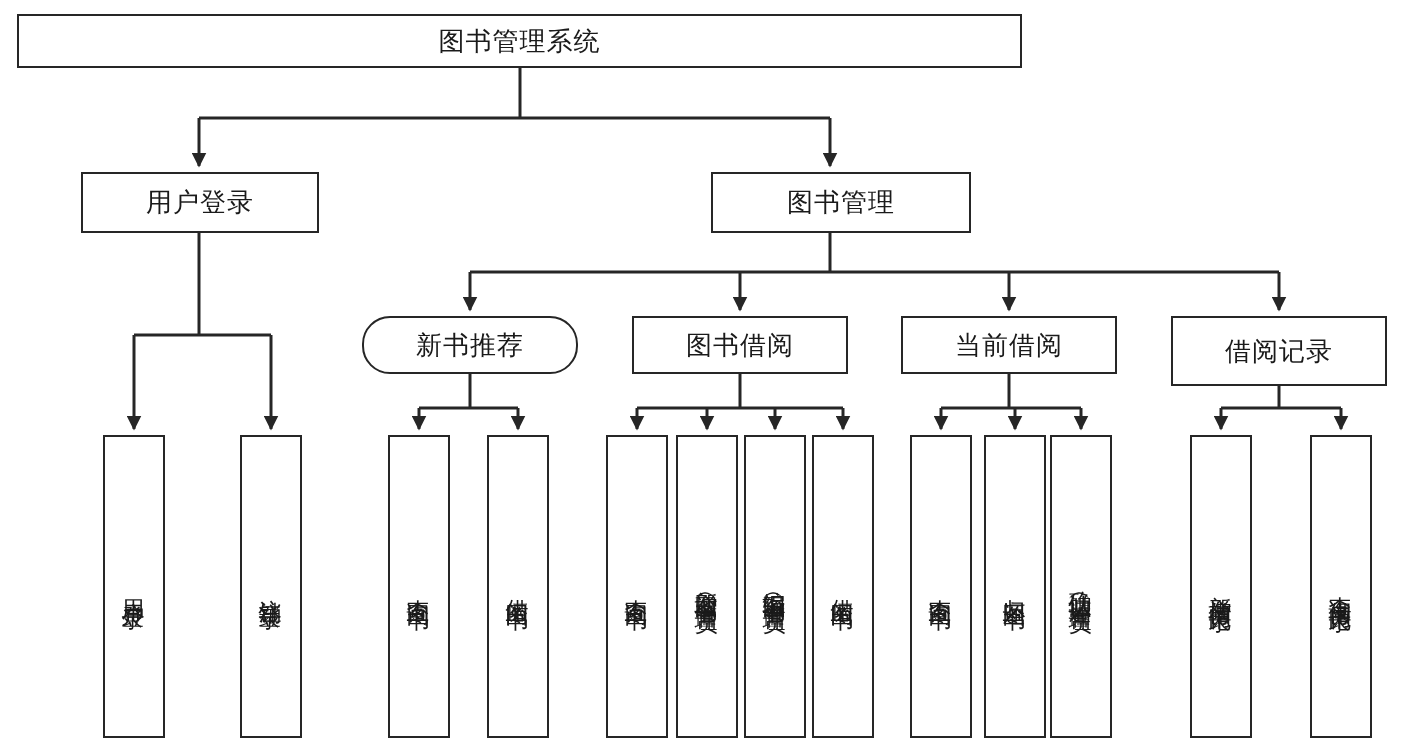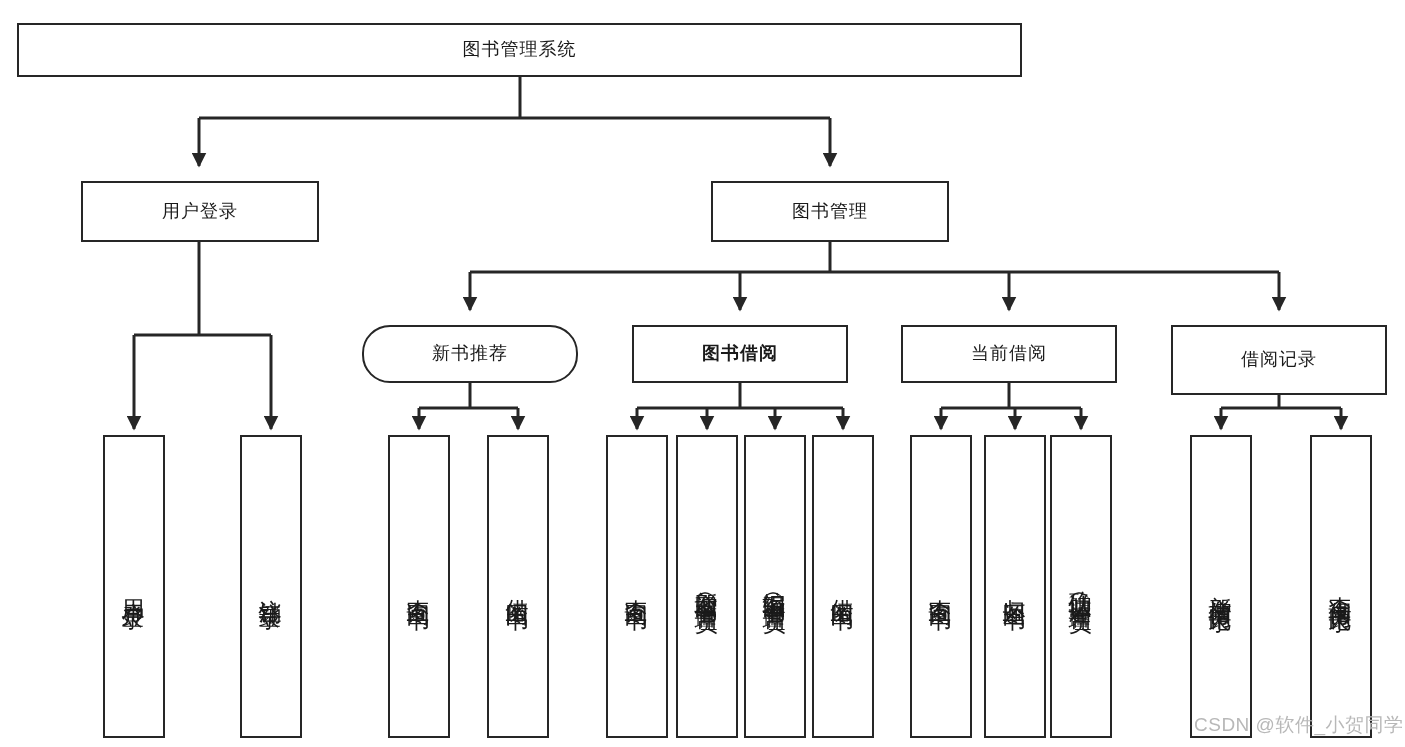--- a/index.html
+++ b/index.html
@@ -28,24 +28,23 @@
     position: absolute;
     box-sizing: border-box;
     background: #ffffff;
     border: 2px solid #262626;
     display: flex;
     align-items: center;
     justify-content: center;
     color: #1a1a1a;
   }
   .node.horizontal {
-    font-size: 18px;
+    font-size: 26px;
     letter-spacing: 1px;
     line-height: 1.1;
-    margin-top: 9px;
   }
   .node.vertical {
     writing-mode: vertical-rl;
     text-orientation: upright;
     font-size: 23px;
     letter-spacing: 3px;
     align-items: center;
     justify-content: center;
     padding-top: 4px;
     padding-bottom: 4px;
@@ -122,27 +121,27 @@
     </g>
   </svg>
 
   <div id="nodes-layer">
       <div class="node horizontal" style="left: 17px; top: 14px; width: 1005px; height: 54px;">
         <span>图书管理系统</span>
       </div>
       <div class="node horizontal" style="left: 81px; top: 172px; width: 238px; height: 61px;">
         <span>用户登录</span>
       </div>
-      <div class="node horizontal" style="left: 711px; top: 172px; width: 238px; height: 61px;">
+      <div class="node horizontal" style="left: 711px; top: 172px; width: 260px; height: 61px;">
         <span>图书管理</span>
       </div>
       <div class="node horizontal" style="left: 362px; top: 316px; width: 216px; height: 58px; border-radius: 28px;">
         <span>新书推荐</span>
       </div>
-      <div class="node horizontal" style="left: 632px; top: 316px; width: 216px; height: 58px; font-weight: bold;">
+      <div class="node horizontal" style="left: 632px; top: 316px; width: 216px; height: 58px;">
         <span>图书借阅</span>
       </div>
       <div class="node horizontal" style="left: 901px; top: 316px; width: 216px; height: 58px; align-items: center;">
         <span>当前借阅</span>
       </div>
       <div class="node horizontal" style="left: 1171px; top: 316px; width: 216px; height: 70px;">
         <span>借阅记录</span>
       </div>
       <div class="node vertical" style="left: 103px; top: 435px; width: 62px; height: 303px;">
         <span class="vtext">用户登录</span>
@@ -178,15 +177,14 @@
         <span class="vtext">确认归还（管理员）</span>
       </div>
       <div class="node vertical" style="left: 1190px; top: 435px; width: 62px; height: 303px;">
         <span class="vtext">新增借阅记录</span>
       </div>
       <div class="node vertical" style="left: 1310px; top: 435px; width: 62px; height: 303px;">
         <span class="vtext">查询借阅记录</span>
       </div>
     </div>
 
-  <div class="watermark" style="left: 1194px; top: 712px; color: rgb(184, 184, 184);">CSDN @软件_小贺同学</div>
 
 </div>
 
 </body></html>

